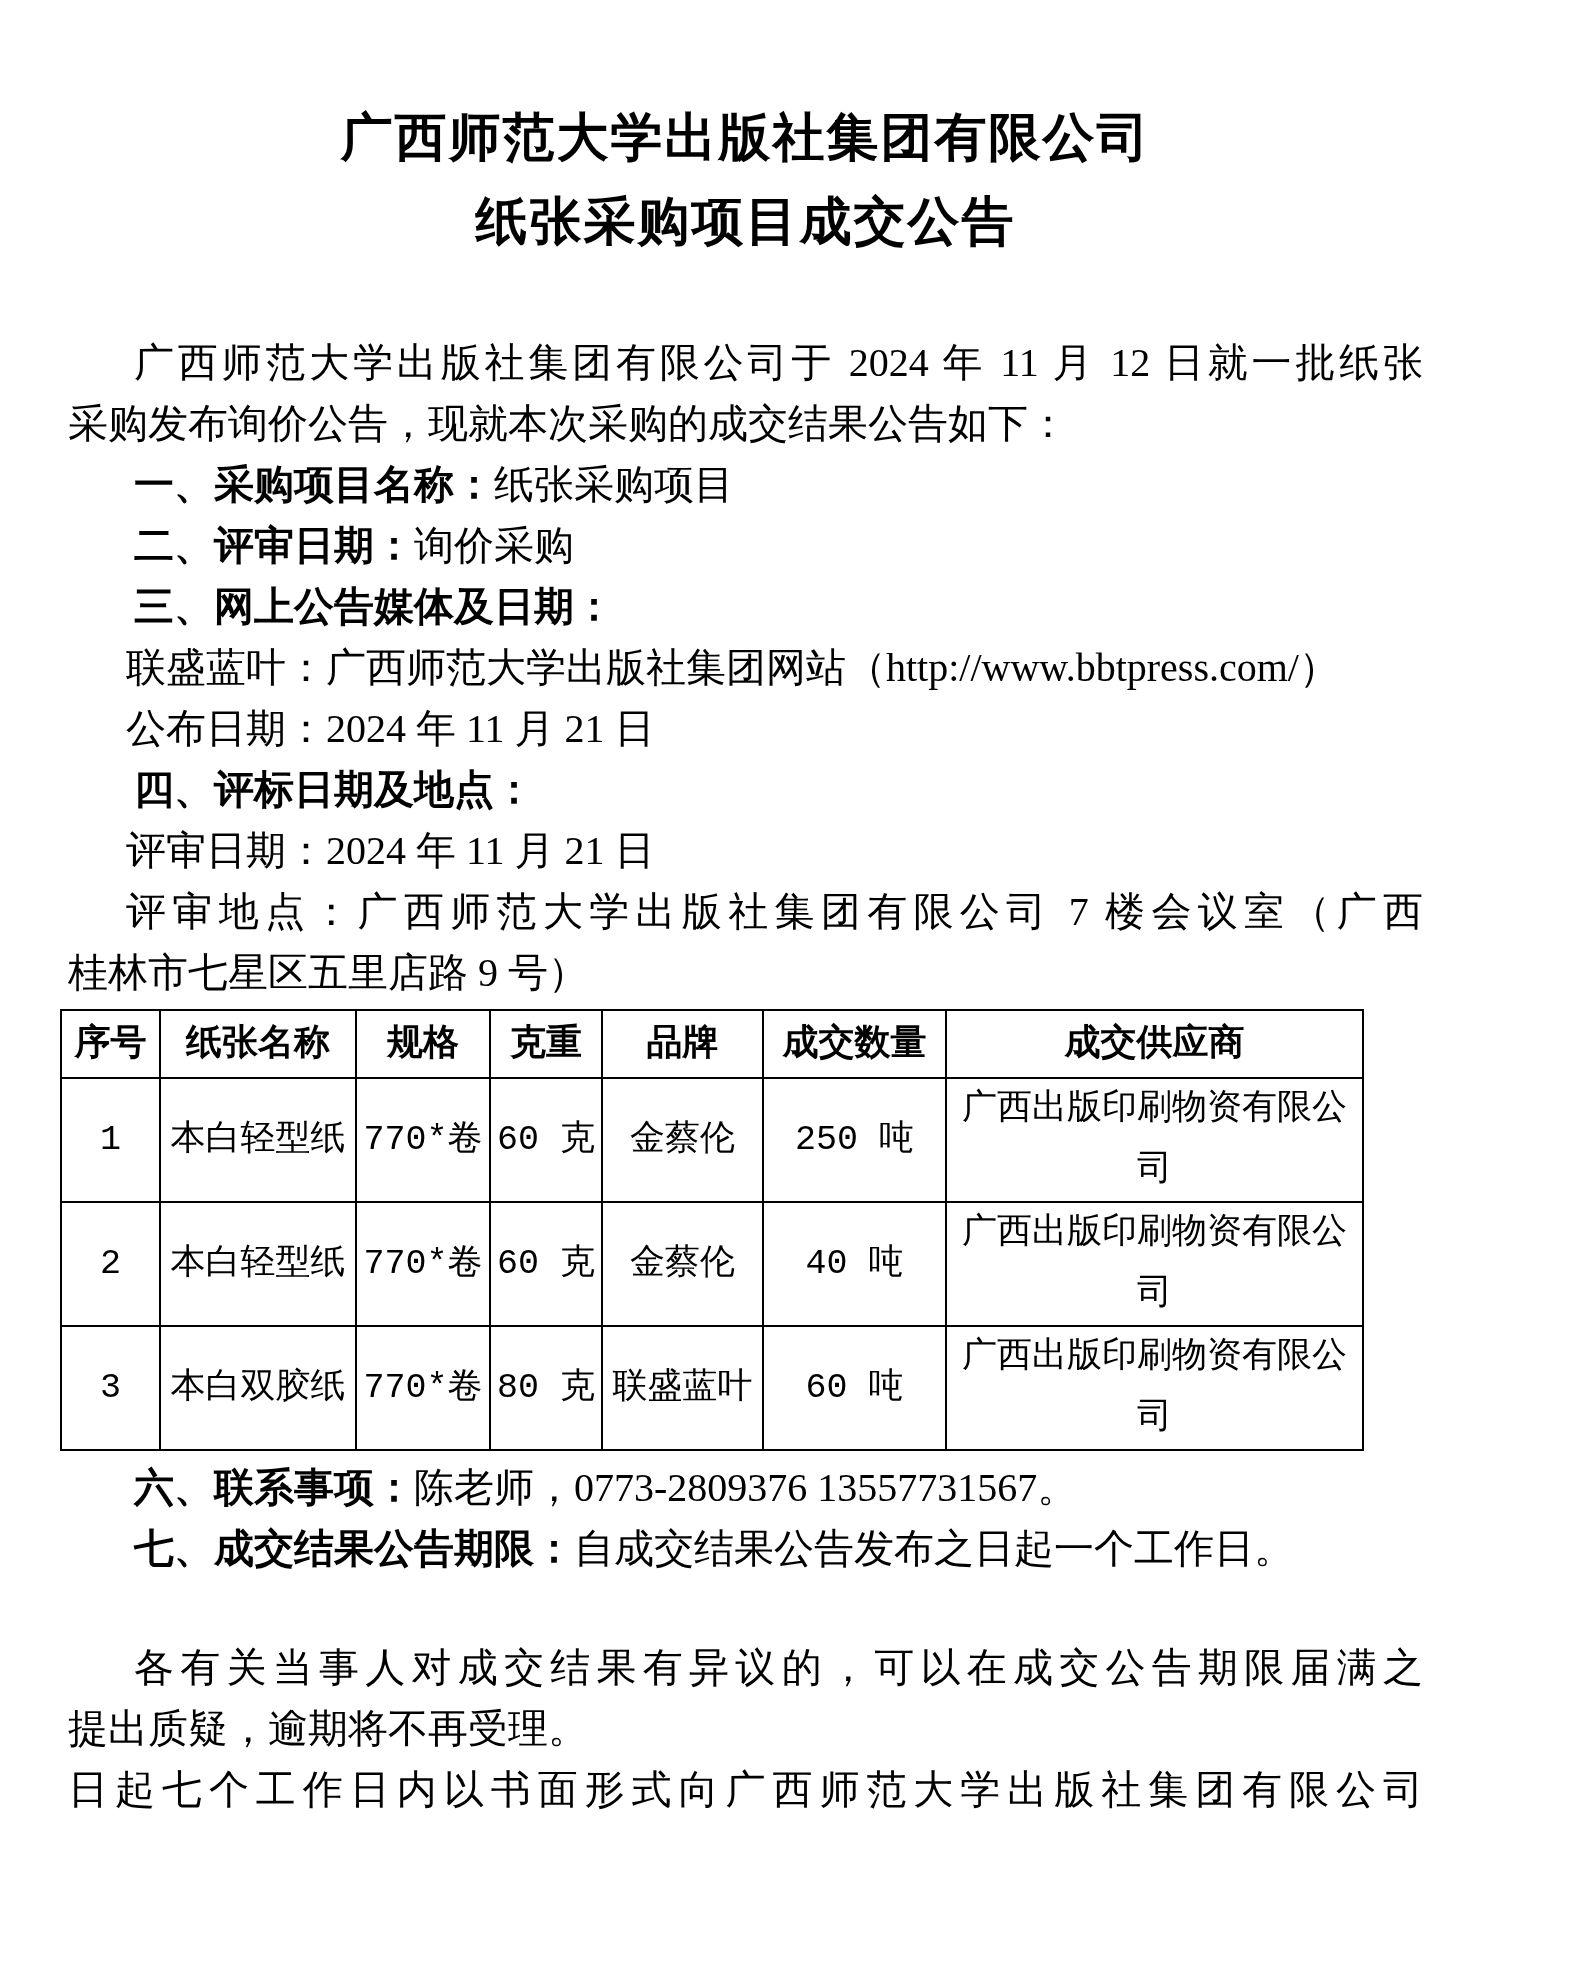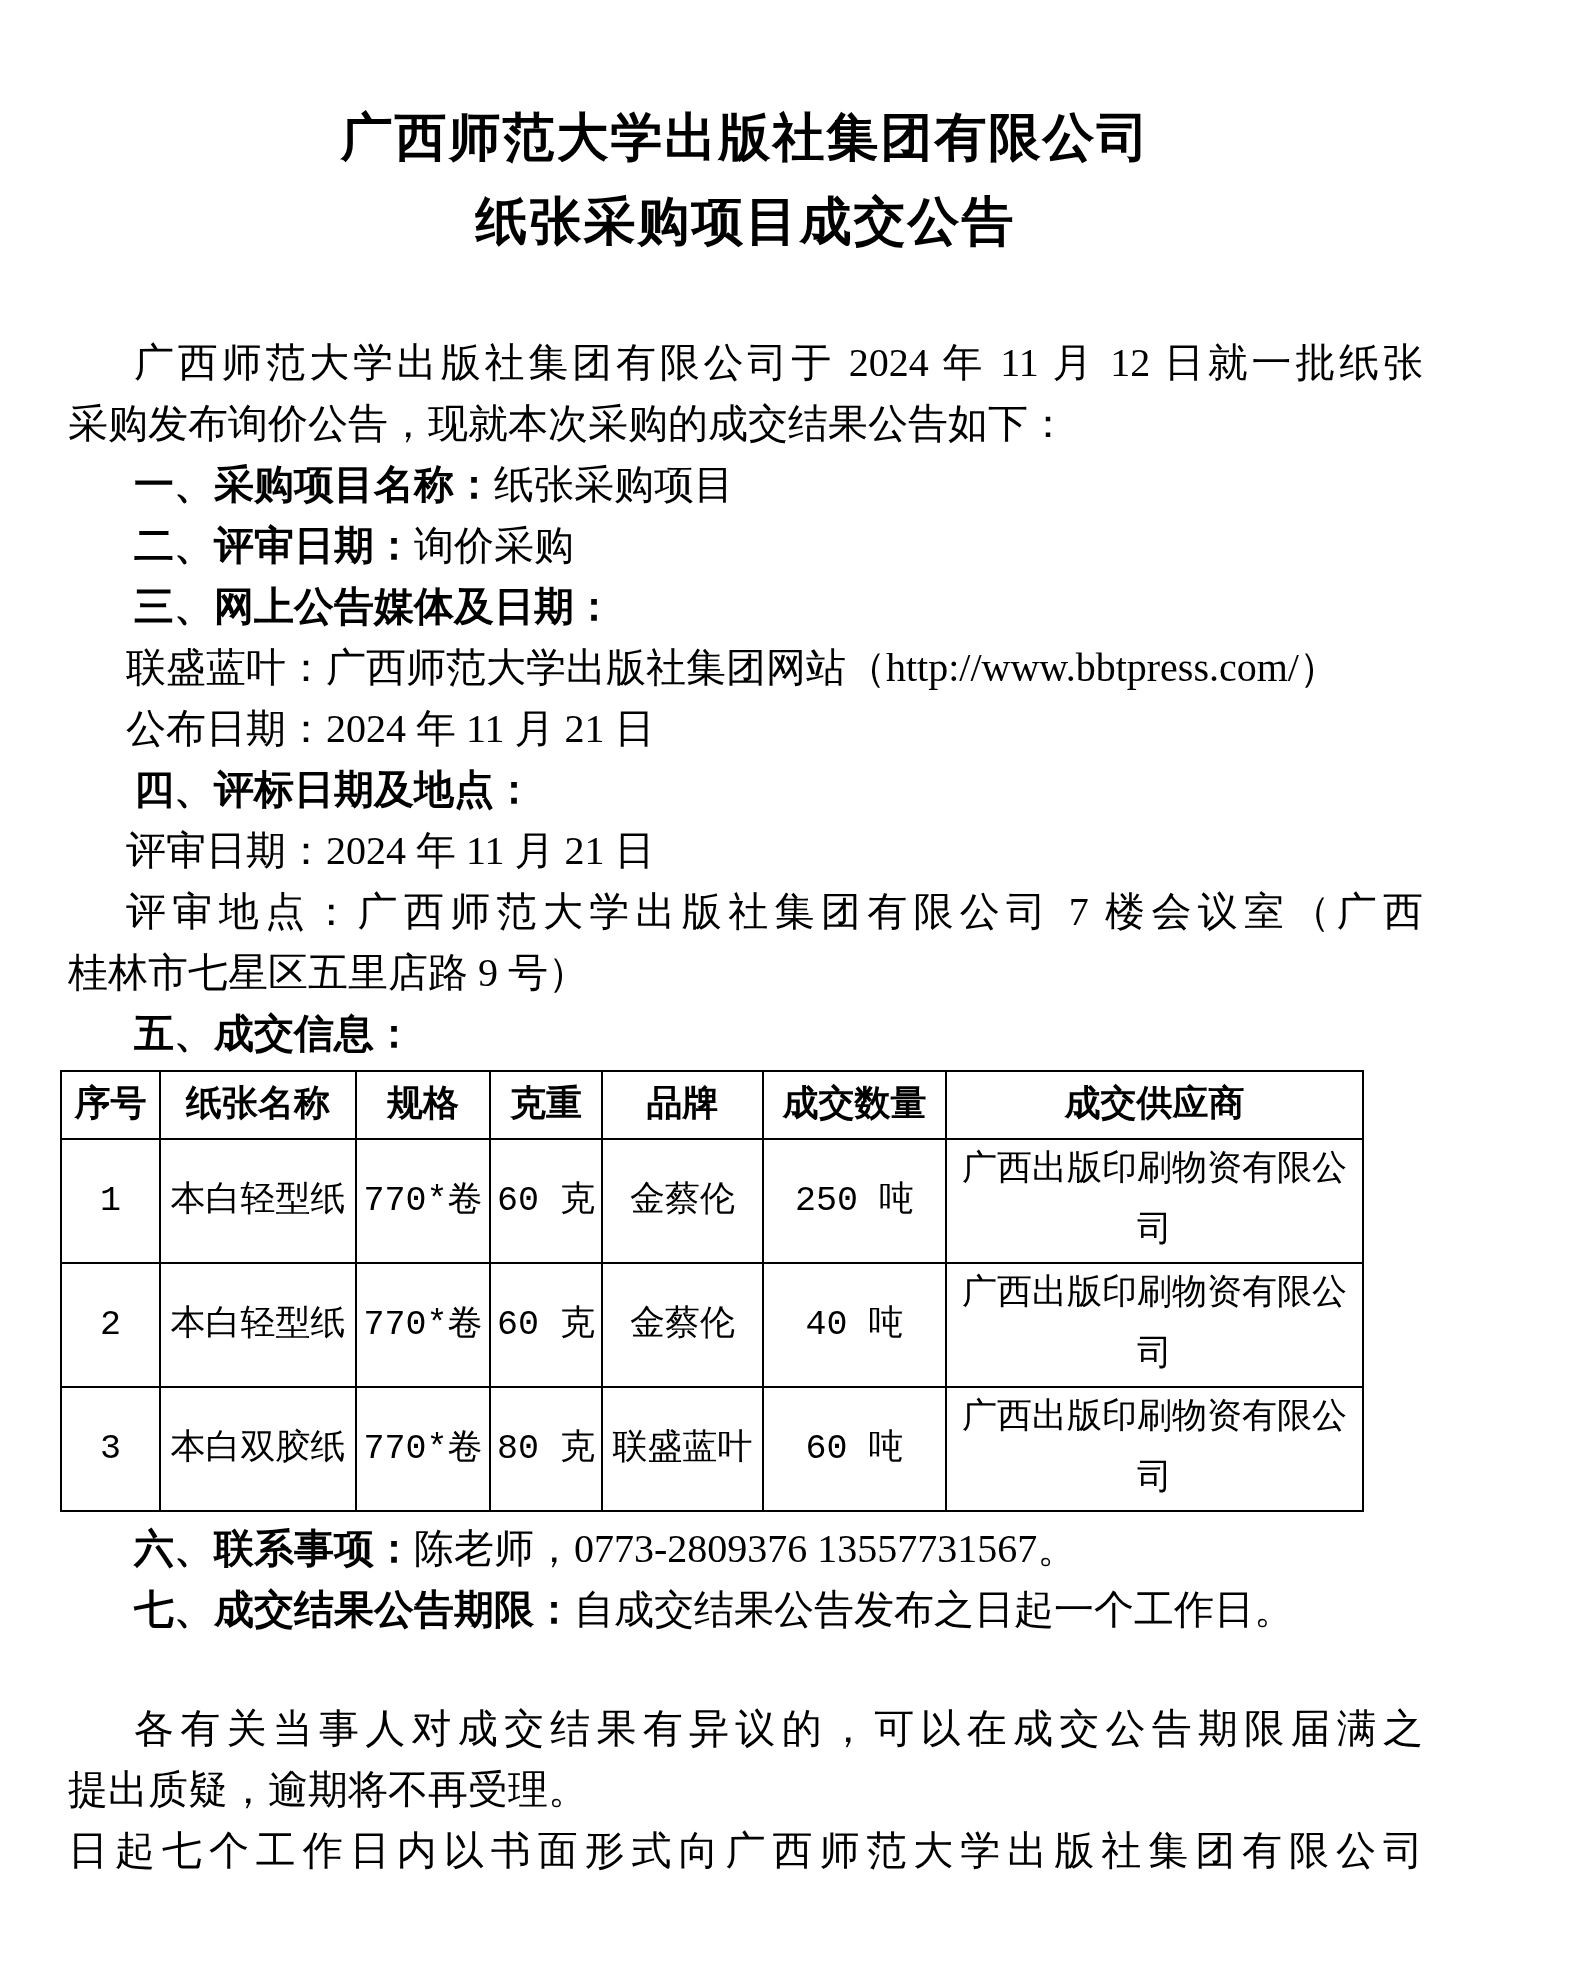--- a/index.html
+++ b/index.html
@@ -96,23 +96,20 @@
 
     <div class="line indent-sm">
       <span>评审日期：</span><span>2024 年 11 月 21 日</span>
     </div>
 
     <div class="line fill indent-sm">
       <span>评审地点：</span><span>广西师范大学出版社集团有限公司 7 楼会议室（广西</span>
     </div>
     <div class="line">桂林市七星区五里店路 9 号）</div>
 
-    <div class="line indent-lg">
-      <span class="hd">五、成交信息：</span>
-    </div>
 
     <table class="deal">
       <colgroup>
         <col style="width:99px">
           <col style="width:196px">
           <col style="width:134px">
           <col style="width:112px">
           <col style="width:161px">
           <col style="width:183px">
           <col style="width:417px">

